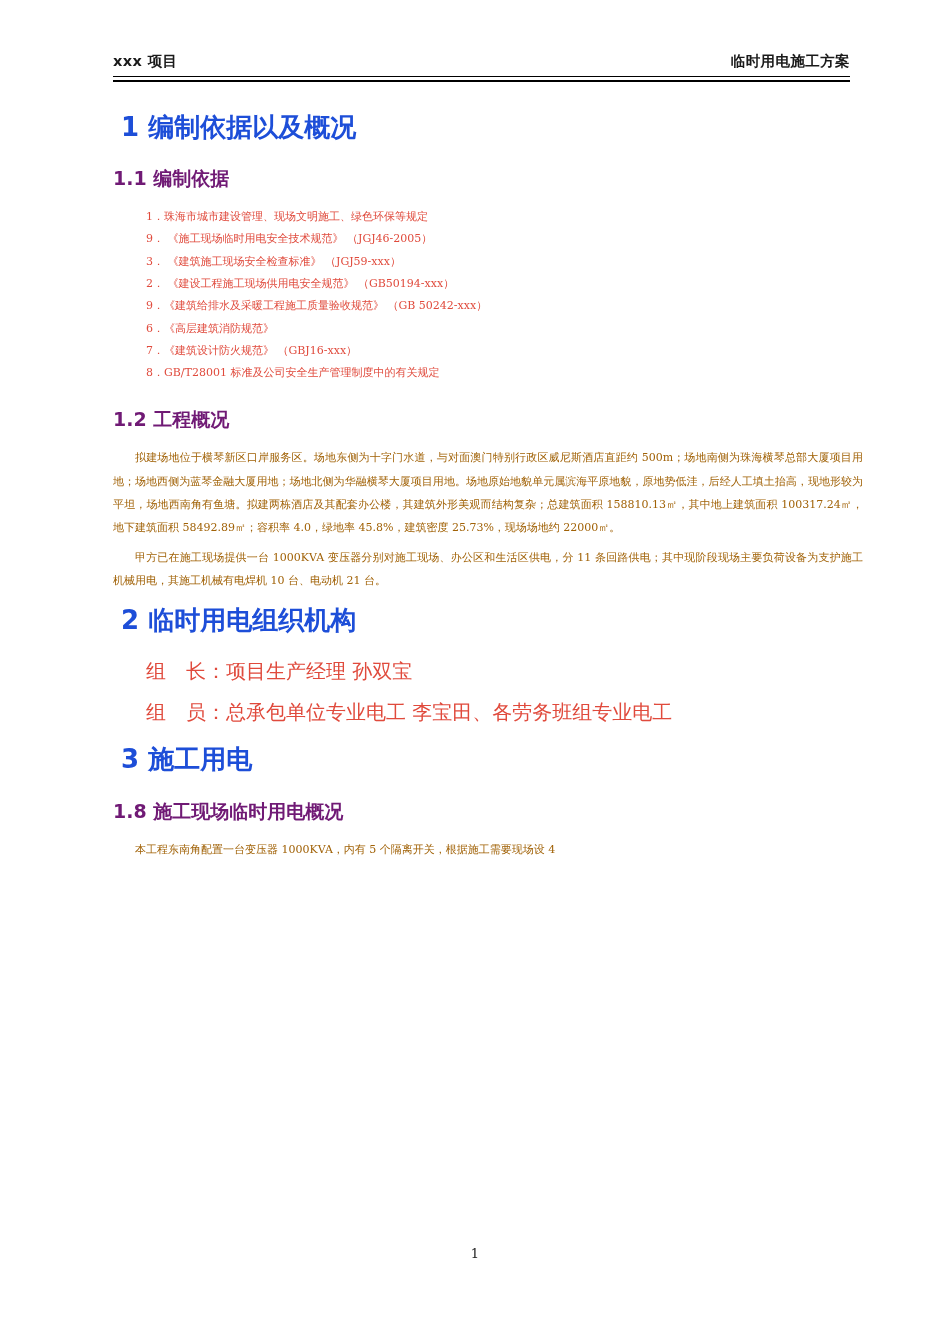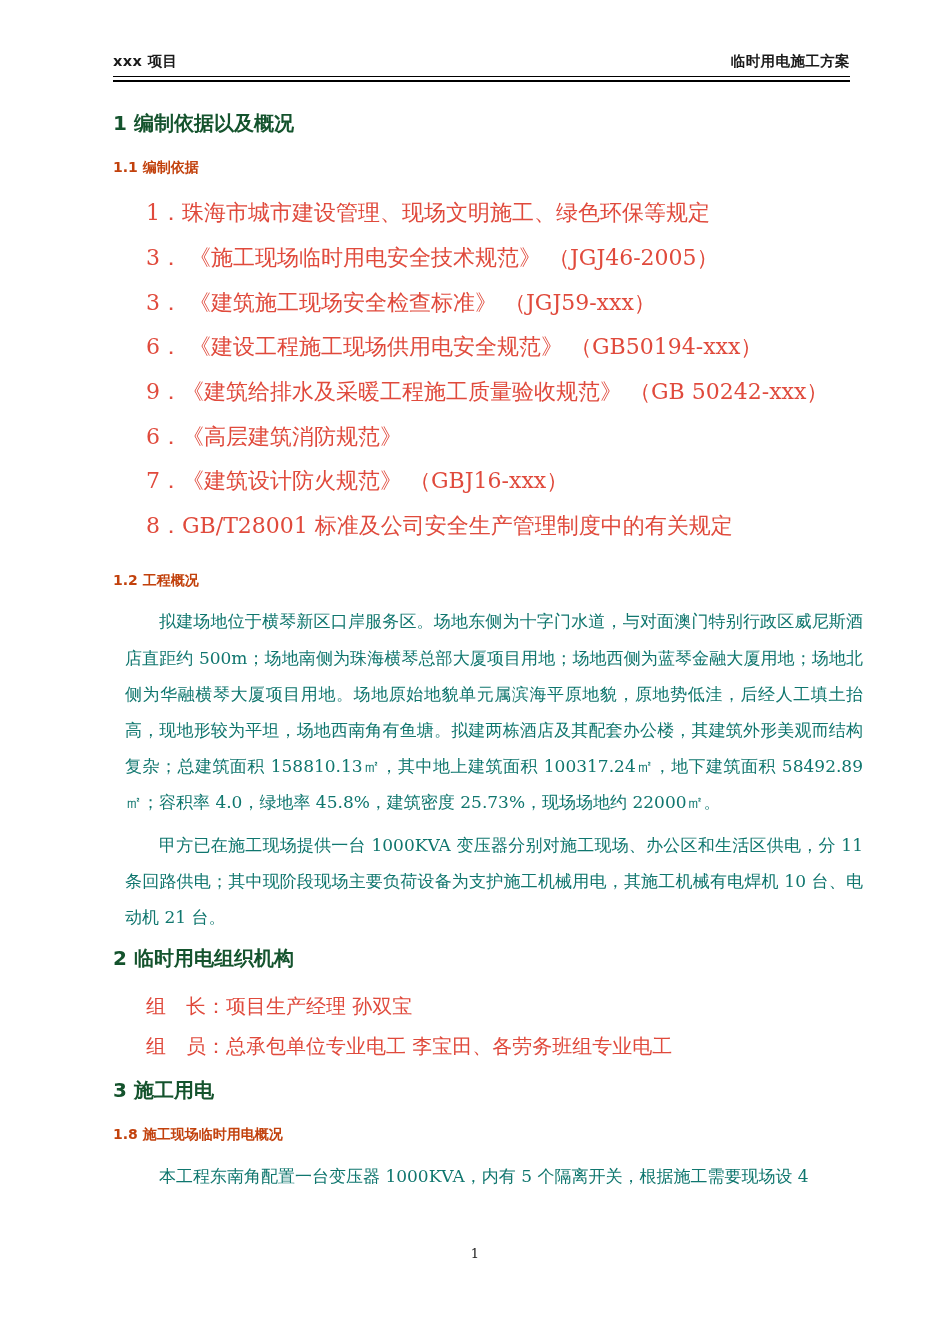--- a/index.html
+++ b/index.html
@@ -64,63 +64,63 @@
   .content {
     position: absolute;
     left: 113px;
     top: 100px;
     width: 750px;
   }
 
   
   .h1 {
     font-family: "DejaVu Sans", "Liberation Sans", sans-serif;
-    font-size: 20px;
+    font-size: 26px;
     font-weight: bold;
     letter-spacing: 0px;
-    margin: 10px 0 0 0;
+    margin: 10px 0 0 8px;
     line-height: 1.32;
-    color: #14532d;
+    color: #1d4ed8;
   }
   .h1.spaced { letter-spacing: 0px; }
 
   .h2 {
     font-family: "DejaVu Sans", "Liberation Sans", sans-serif;
-    font-size: 14px;
+    font-size: 19px;
     font-weight: bold;
     margin: 22px 0 0 0;
     line-height: 1.35;
-    color: #c2410c;
+    color: #701a75;
   }
 
   
   .ref-list {
     margin: 14px 0 0 0;
     padding: 0;
     list-style: none;
     color: #e04a3c;
   }
   .ref-item {
-    font-size: 22px;
+    font-size: 11px;
     line-height: 2.03;
     color: #e04a3c;
     white-space: pre;
     padding-left: 33px;
     font-family: "DejaVu Serif", "Liberation Serif", serif;
   }
 
   
   .para {
-    font-size: 17px;
+    font-size: 11px;
     line-height: 2.13;
     text-align: justify;
     text-justify: inter-ideograph;
-    margin: 6px 0 0 12px;
+    margin: 6px 0 0 0;
     text-indent: 2em;
-    color: #0f766e;
+    color: #a16207;
   }
   .para.first { margin-top: 14px; }
 
   
   .org-list {
     margin: 14px 0 0 0;
     padding: 0;
     list-style: none;
   }
   .org-item {
@@ -156,23 +156,23 @@
   <div class="header-rule-thick"></div>
 
   <div class="content">
 
     <h1 class="h1">1 编制依据以及概况</h1>
 
     <h2 class="h2">1.1 编制依据</h2>
 
     <ul class="ref-list">
       <li class="ref-item">1．珠海市城市建设管理、现场文明施工、绿色环保等规定</li>
-      <li class="ref-item">3． 《施工现场临时用电安全技术规范》 （JGJ46-2005）</li>
+      <li class="ref-item">9． 《施工现场临时用电安全技术规范》 （JGJ46-2005）</li>
       <li class="ref-item">3． 《建筑施工现场安全检查标准》 （JGJ59-xxx）</li>
-      <li class="ref-item">6． 《建设工程施工现场供用电安全规范》 （GB50194-xxx）</li>
+      <li class="ref-item">2． 《建设工程施工现场供用电安全规范》 （GB50194-xxx）</li>
       <li class="ref-item">9．《建筑给排水及采暖工程施工质量验收规范》 （GB 50242-xxx）</li>
       <li class="ref-item">6．《高层建筑消防规范》</li>
       <li class="ref-item">7．《建筑设计防火规范》 （GBJ16-xxx）</li>
       <li class="ref-item">8．GB/T28001 标准及公司安全生产管理制度中的有关规定</li>
     </ul>
 
     <h2 class="h2">1.2 工程概况</h2>
 
     <p class="para first">拟建场地位于横琴新区口岸服务区。场地东侧为十字门水道，与对面澳门特别行政区威尼斯酒店直距约 500m；场地南侧为珠海横琴总部大厦项目用地；场地西侧为蓝琴金融大厦用地；场地北侧为华融横琴大厦项目用地。场地原始地貌单元属滨海平原地貌，原地势低洼，后经人工填土抬高，现地形较为平坦，场地西南角有鱼塘。拟建两栋酒店及其配套办公楼，其建筑外形美观而结构复杂；总建筑面积 158810.13㎡，其中地上建筑面积 100317.24㎡，地下建筑面积 58492.89㎡；容积率 4.0，绿地率 45.8%，建筑密度 25.73%，现场场地约 22000㎡。</p>
     <p class="para">甲方已在施工现场提供一台 1000KVA 变压器分别对施工现场、办公区和生活区供电，分 11 条回路供电；其中现阶段现场主要负荷设备为支护施工机械用电，其施工机械有电焊机 10 台、电动机 21 台。</p>

